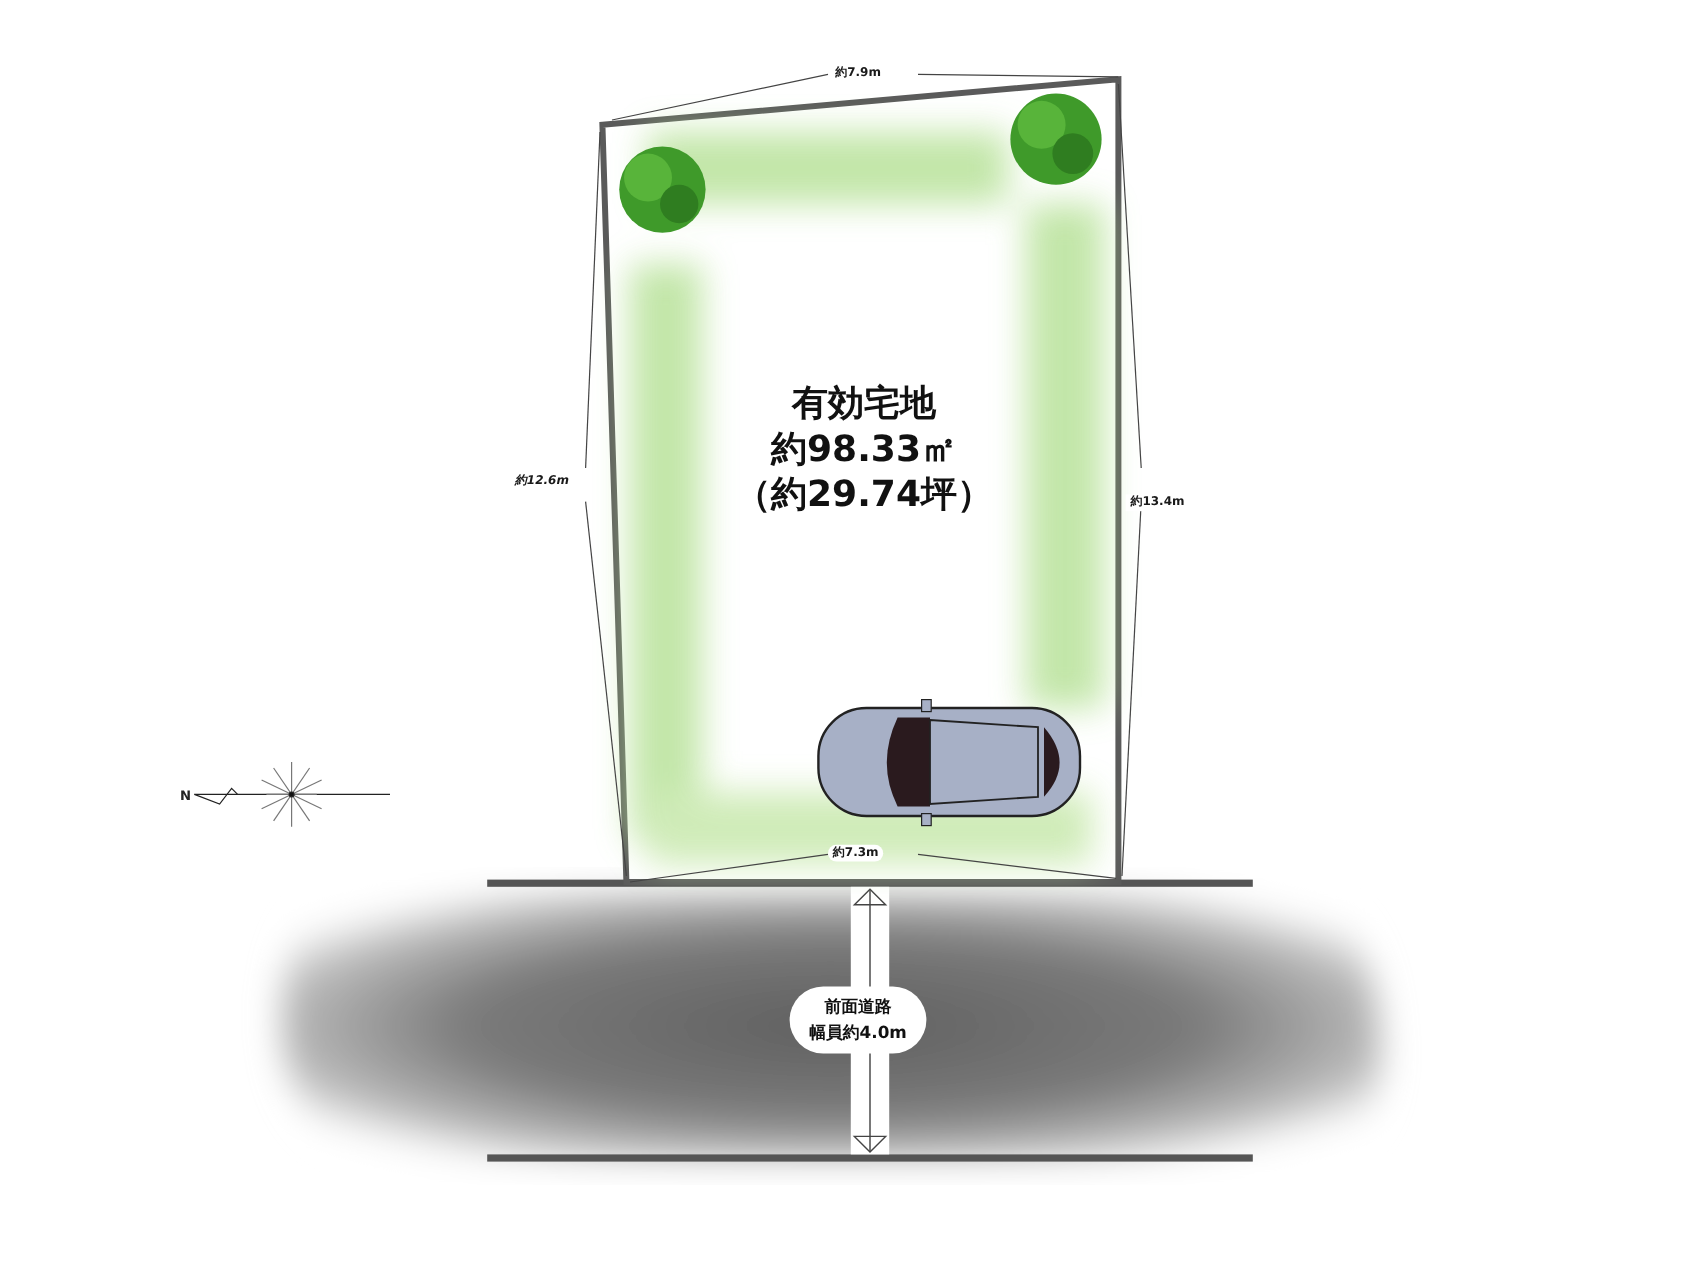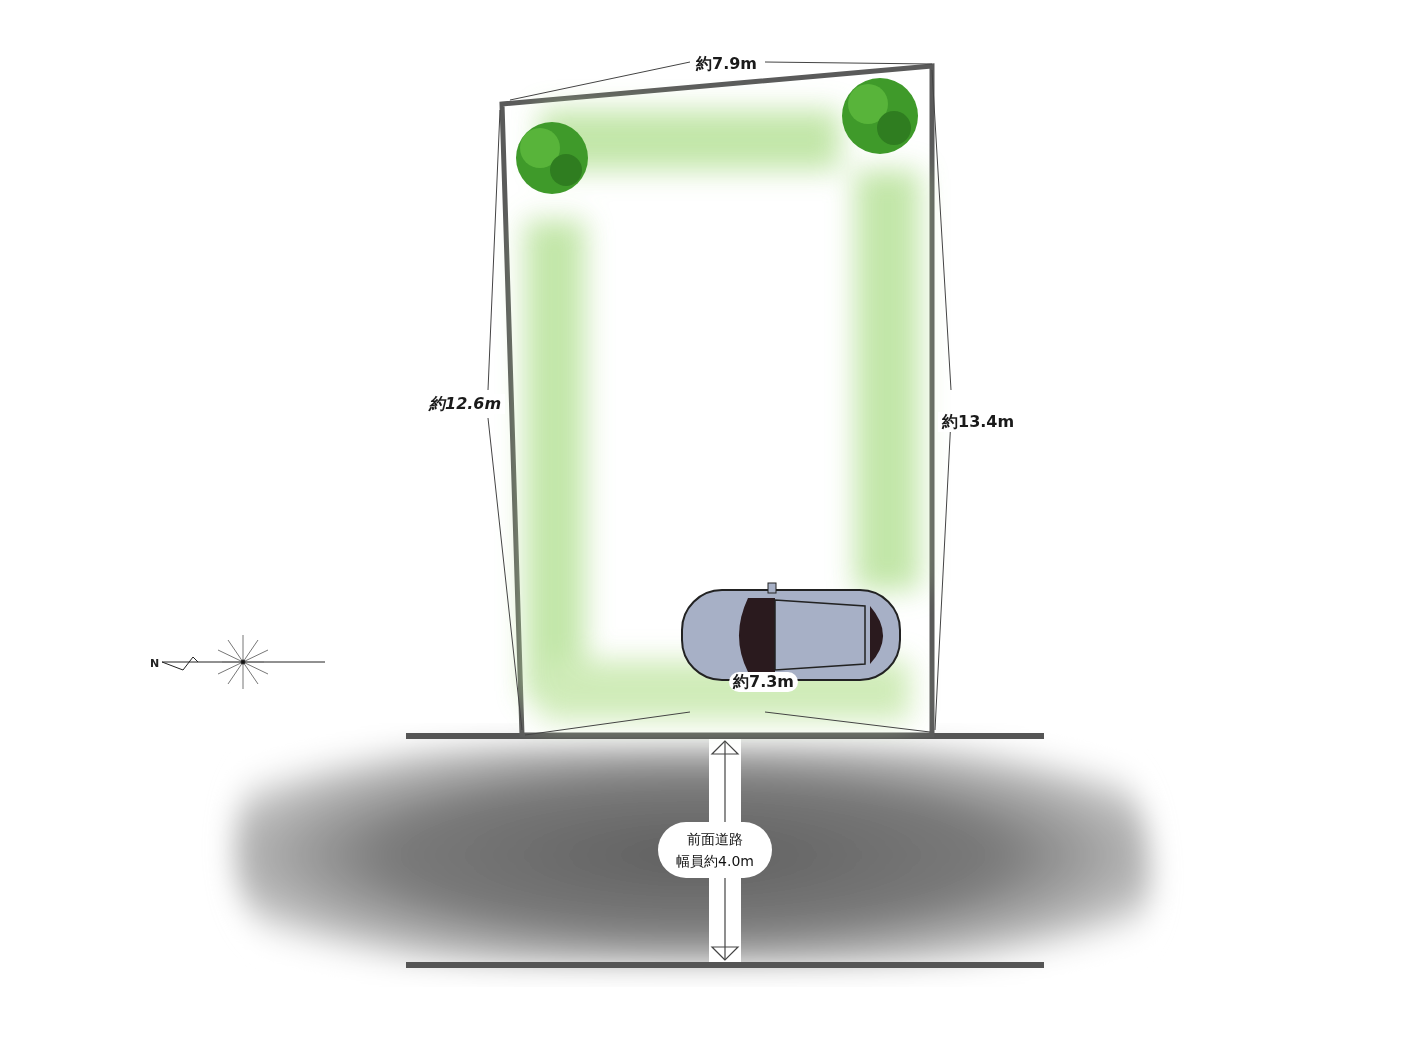--- a/index.html
+++ b/index.html
@@ -1,21 +1,21 @@
 <!DOCTYPE html>
 <html><head>
 <meta charset="utf-8">
 <style>
   html,body{margin:0;padding:0;background:#ffffff;}
   body{width:1406px;height:1051px;position:relative;overflow:hidden;font-family:"DejaVu Sans","Liberation Sans",sans-serif;}
   #stage{position:absolute;left:0;top:0;width:1406px;height:1051px;}
   .label{position:absolute;font-weight:bold;color:#1a1a1a;background:#ffffff;white-space:nowrap;line-height:1;}
-  .dim{font-size:16px;padding:2px 4px;}
+  .dim{font-size:10px;padding:2px 4px;}
   #area-label{position:absolute;left:600px;top:318px;width:240px;text-align:center;font-weight:bold;color:#111;font-size:30px;line-height:38px;}
-  #road-label{position:absolute;left:658px;top:822px;width:114px;height:56px;border-radius:28px;background:#fff;text-align:center;font-weight:normal;font-size:14px;line-height:22px;color:#111;padding-top:6px;box-sizing:border-box;}
+  #road-label{position:absolute;left:658px;top:822px;width:114px;height:56px;border-radius:28px;background:#fff;text-align:center;font-weight:bold;font-size:14px;line-height:22px;color:#111;padding-top:6px;box-sizing:border-box;}
 </style>
 </head>
 <body>
 
 <div id="stage">
 <svg width="1406" height="1051" viewBox="0 0 1406 1051" xmlns="http://www.w3.org/2000/svg">
   <defs>
     <radialGradient id="roadGrad" cx="50%" cy="50%" r="60%">
       <stop offset="0%" stop-color="#5f5f5f"></stop>
       <stop offset="55%" stop-color="#7a7a7a"></stop>
@@ -91,23 +91,28 @@
       <line x1="218" y1="674" x2="268" y2="650"></line>
       <line x1="228" y1="640" x2="258" y2="684"></line>
       <line x1="258" y1="640" x2="228" y2="684"></line>
       <line x1="222" y1="662" x2="264" y2="662"></line>
     </g>
     <circle cx="243" cy="662" r="2" fill="#111"></circle>
   </g>
   <text x="150" y="667" font-size="11" font-weight="bold" fill="#222">N</text>
 </svg>
 
+<div id="area-label">
+  <div>有効宅地</div>
+  <div>約98.33㎡</div>
+  <div>（約29.74坪）</div>
+</div>
 
 <div class="label dim" style="left:692px;top:54px;">約7.9m</div>
 <div class="label dim" style="left:425px;top:394px;font-style:italic;">約12.6m</div>
 <div class="label dim" style="left:938px;top:412px;">約13.4m</div>
-<div class="label dim" style="left:690px;top:672px;border-radius:10px;margin-left:39px;">約7.3m</div>
+<div class="label dim" style="left:690px;top:704px;border-radius:10px;">約7.3m</div>
 
 <div id="road-label">
   <div>前面道路</div>
   <div>幅員約4.0m</div>
 </div>
 </div>
 
 </body></html>

